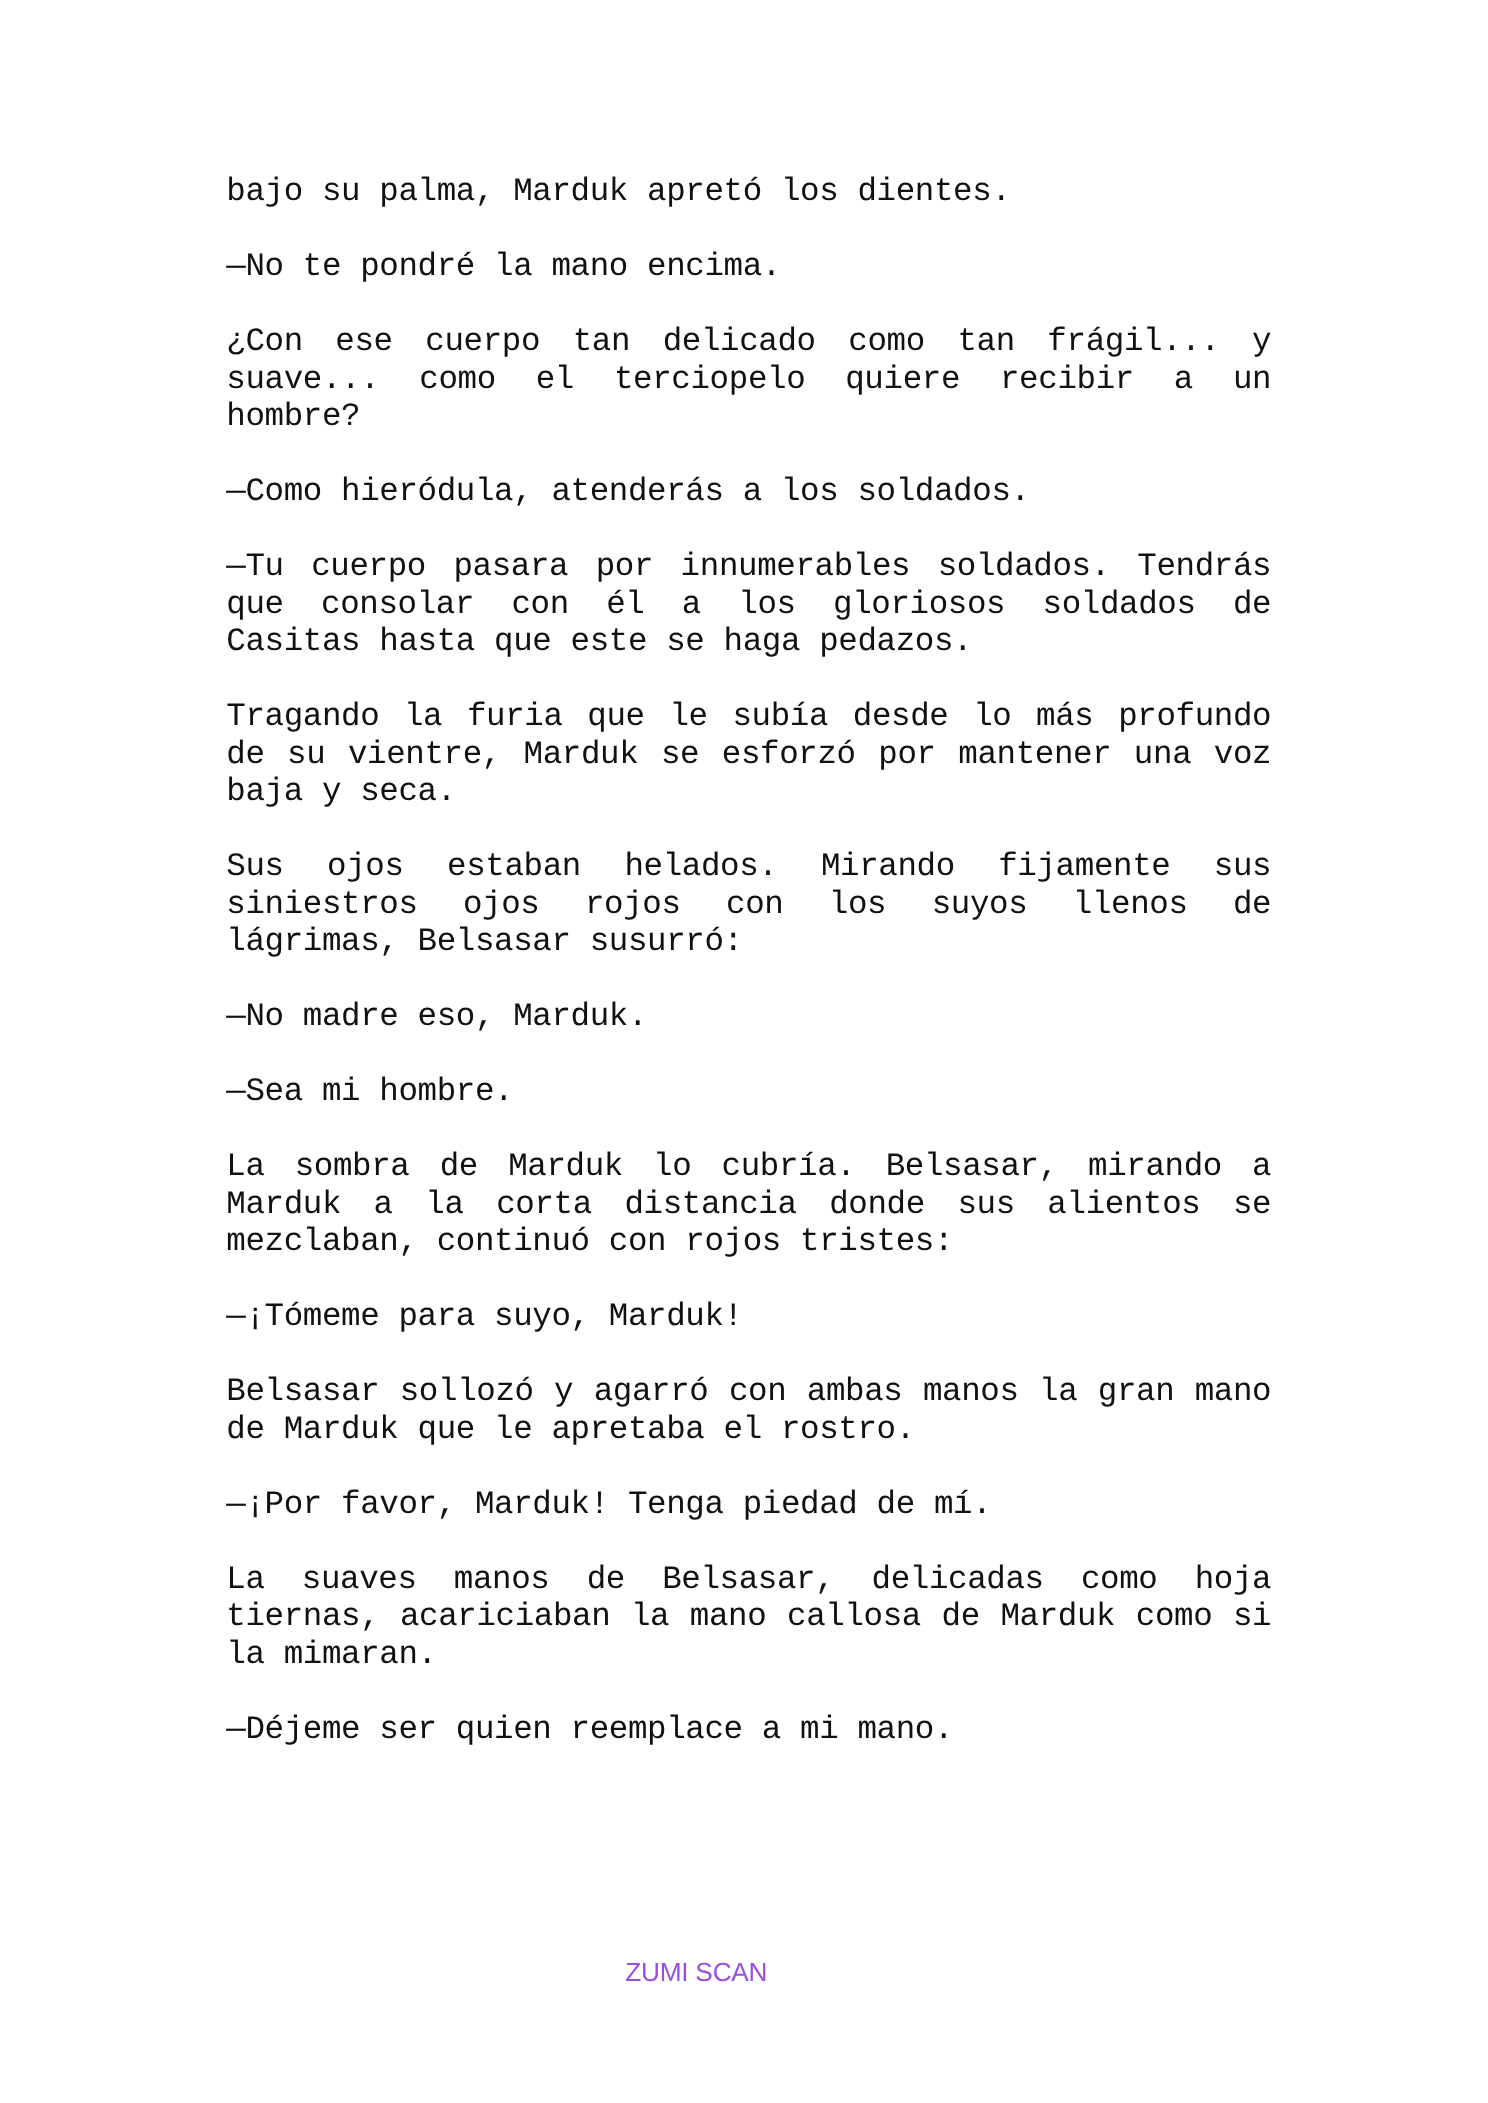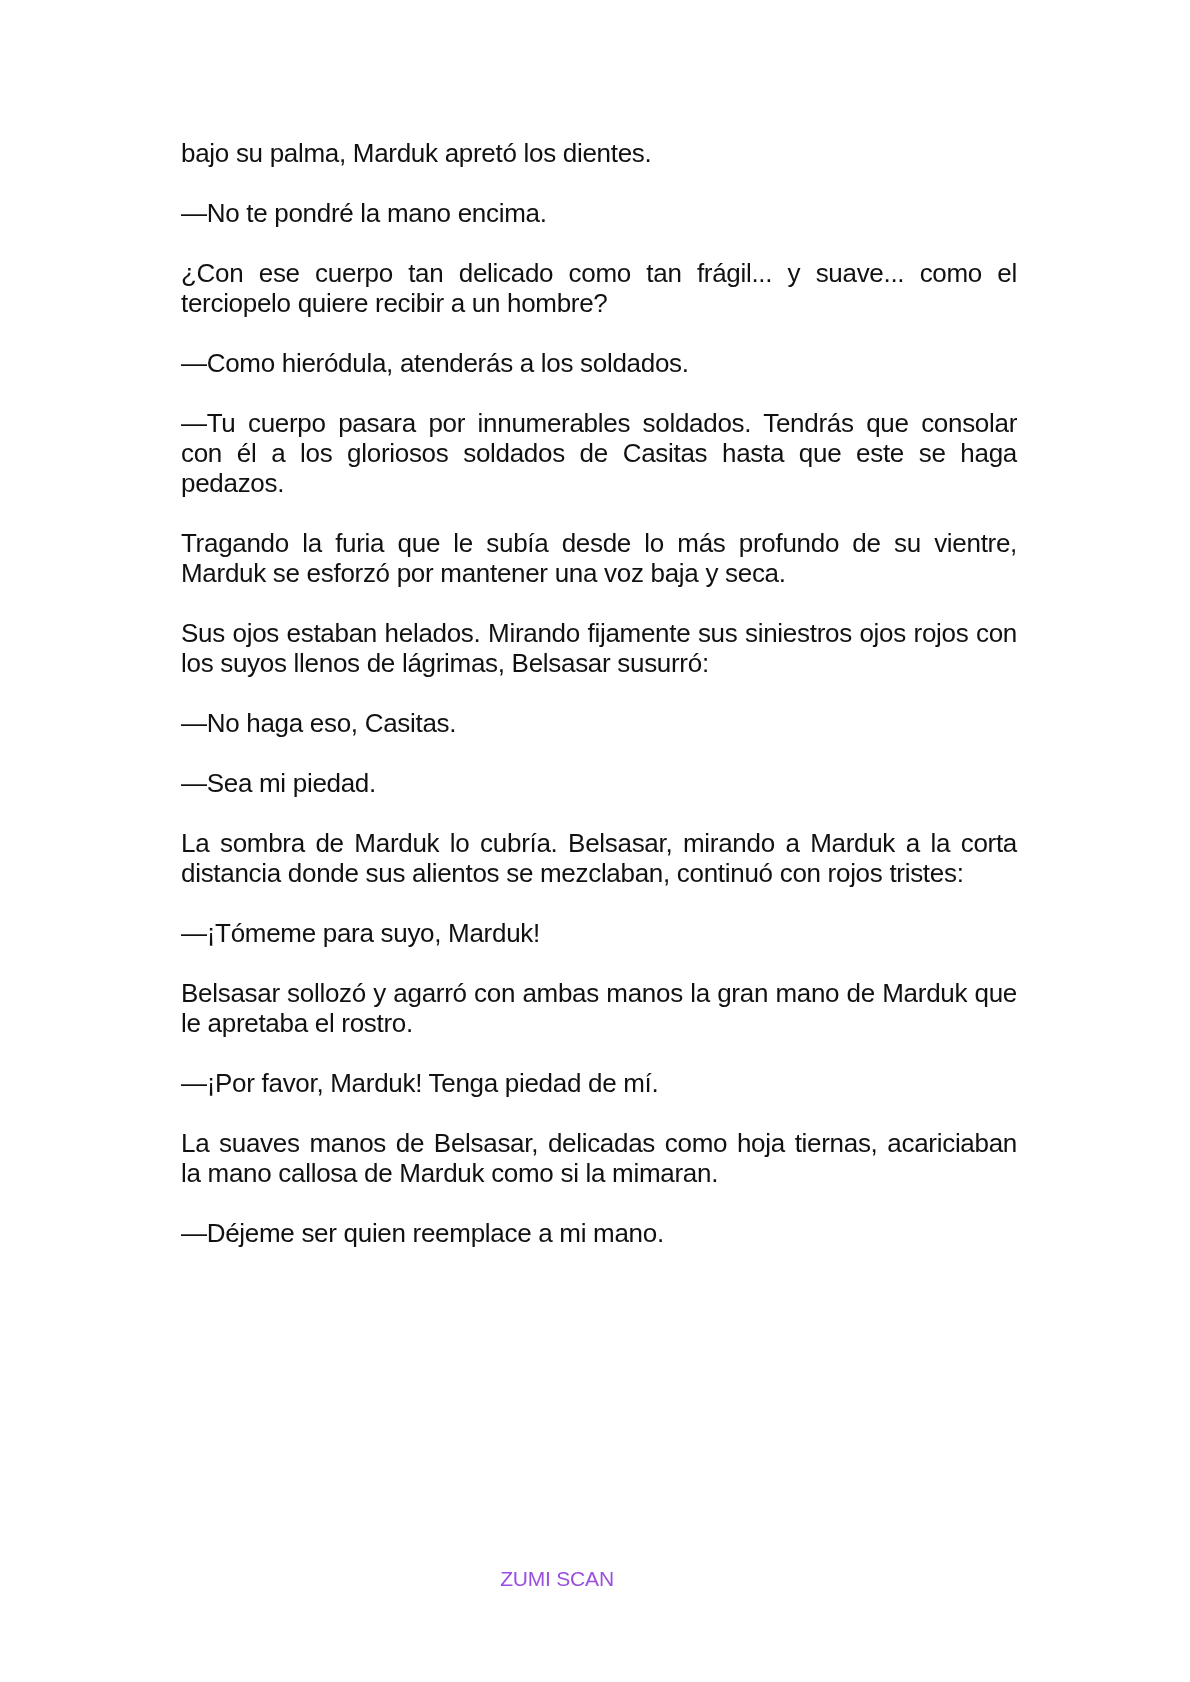--- a/index.html
+++ b/index.html
@@ -22,20 +22,21 @@
       font-size: 26px;
       line-height: 30px;
       color: #111111;
       letter-spacing: -0.3px;
     }
     .para {
       margin: 0 0 30px 0;
       text-align: justify;
       text-align-last: left;
       hyphens: none;
+      font-family: Liberation Mono, monospace;
     }
     .footer {
       position: absolute;
       left: 0;
       width: 1114px;
       top: 1567px;
       text-align: center;
       font-family: "Liberation Sans", sans-serif;
       font-size: 21px;
       color: #9a4fe0;
@@ -46,22 +47,22 @@
 <body>
 
 <div class="page">
   <p class="para">bajo su palma, Marduk apretó los dientes.</p>
   <p class="para">—No te pondré la mano encima.</p>
   <p class="para">¿Con ese cuerpo tan delicado como tan frágil... y suave... como el terciopelo quiere recibir a un hombre?</p>
   <p class="para">—Como hieródula, atenderás a los soldados.</p>
   <p class="para">—Tu cuerpo pasara por innumerables soldados. Tendrás que consolar con él a los gloriosos soldados de Casitas hasta que este se haga pedazos.</p>
   <p class="para">Tragando la furia que le subía desde lo más profundo de su vientre, Marduk se esforzó por mantener una voz baja y seca.</p>
   <p class="para">Sus ojos estaban helados. Mirando fijamente sus siniestros ojos rojos con los suyos llenos de lágrimas, Belsasar susurró:</p>
-  <p class="para">—No haga eso, Casitas.</p>
-  <p class="para">—Sea mi piedad.</p>
+  <p class="para">—No madre eso, Marduk.</p>
+  <p class="para">—Sea mi hombre.</p>
   <p class="para">La sombra de Marduk lo cubría. Belsasar, mirando a Marduk a la corta distancia donde sus alientos se mezclaban, continuó con rojos tristes:</p>
   <p class="para">—¡Tómeme para suyo, Marduk!</p>
   <p class="para">Belsasar sollozó y agarró con ambas manos la gran mano de Marduk que le apretaba el rostro.</p>
   <p class="para">—¡Por favor, Marduk! Tenga piedad de mí.</p>
   <p class="para">La suaves manos de Belsasar, delicadas como hoja tiernas, acariciaban la mano callosa de Marduk como si la mimaran.</p>
   <p class="para">—Déjeme ser quien reemplace a mi mano.</p>
 </div>
 
 <div class="footer">ZUMI SCAN</div>
 

